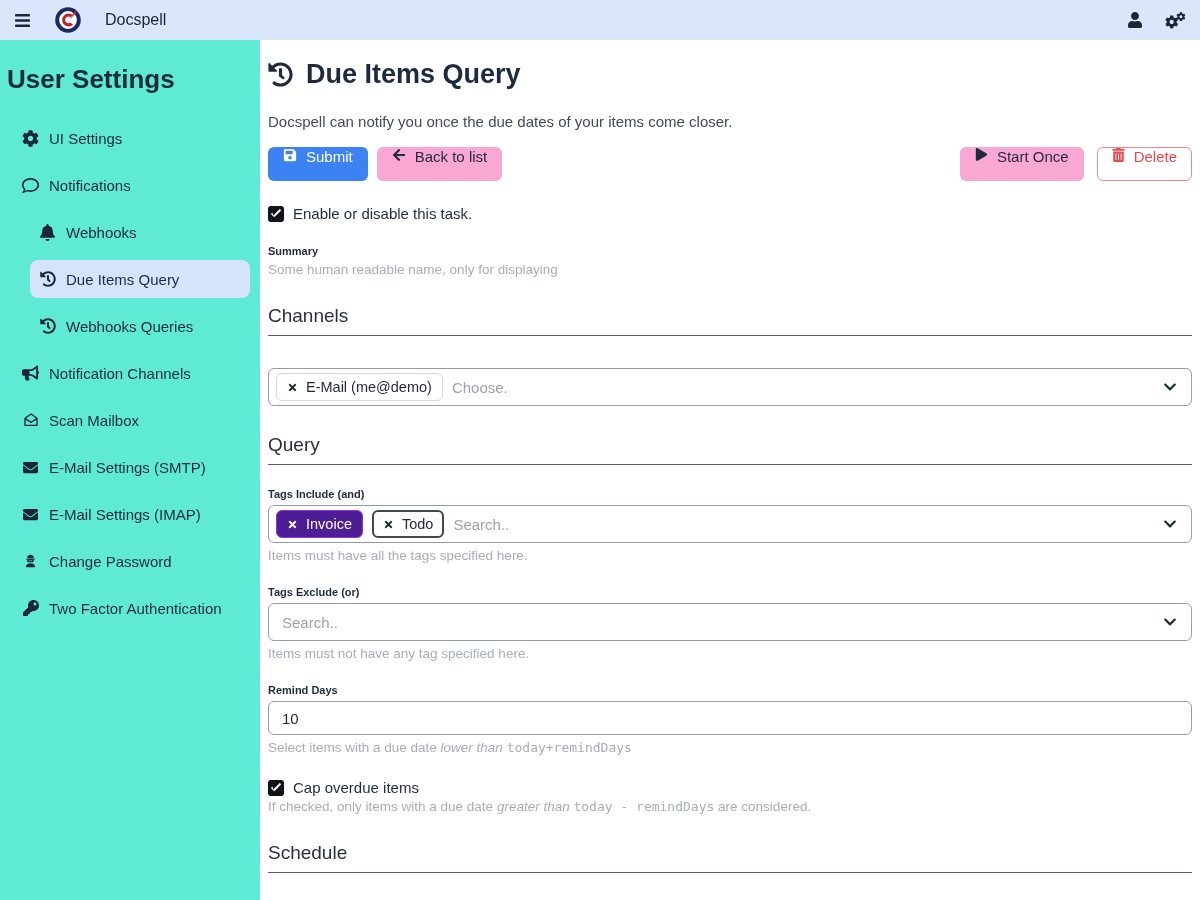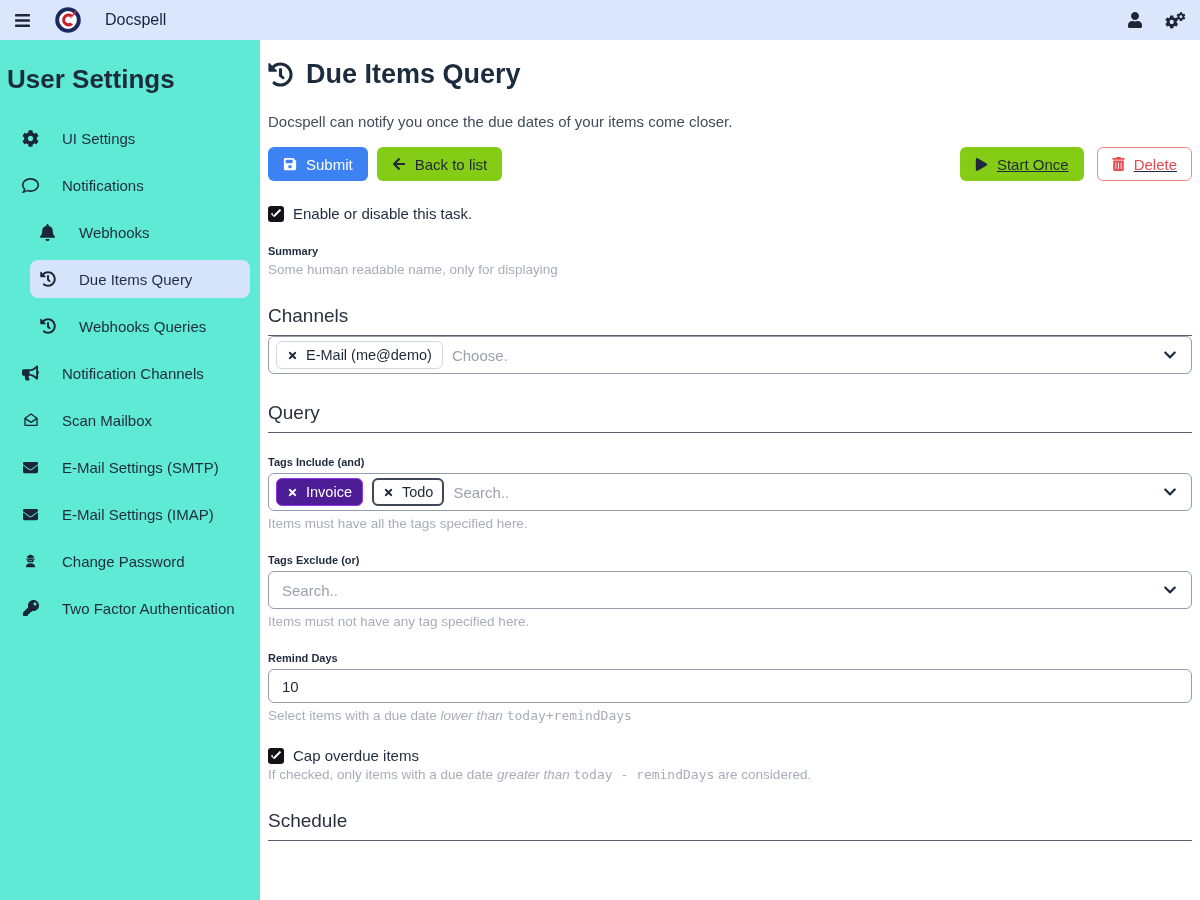--- a/index.html
+++ b/index.html
@@ -17,59 +17,59 @@
   .topbar .brand { font-weight:400; font-size:16px; color:#17233b; margin-left:24px; cursor:pointer; }
   .logo { margin-left:24px; cursor:pointer; }
   .topbar .spacer { flex:1; }
   .topbar .right-icons { display:flex; align-items:center; gap:22px; }
 
   
   .layout { display:flex; height:860px; }
   .sidebar { width:260px; flex-shrink:0; background:#5eead4; padding-top:22px; }
   .side-title { font-size:26px; font-weight:700; color:#1d2b3e; padding:2px 8px 0 7px; }
   .side-menu { margin-top:24px; }
-  .side-item { display:flex; align-items:center; gap:23px; height:38px; margin:9px 10px 9px 13px;
+  .side-item { display:flex; align-items:center; gap:10px; height:38px; margin:9px 10px 9px 13px;
                padding:0 9px; border-radius:8px; font-size:15px; color:#1e2b3e; cursor:pointer; white-space:nowrap; }
   .side-item.indent { margin-left:30px; }
   .side-item.active { background:#d6e4fb; }
   .side-ic { width:17px; height:17px; color:#1b2637; flex-shrink:0; display:flex; align-items:center; justify-content:center; }
 
   
   .main { flex:1; padding:14px 8px 0 8px; overflow:hidden; }
   .page-title { display:flex; align-items:center; gap:13px; font-size:27px; font-weight:700; color:#1d2b3e; margin-top:5px; }
   .intro { font-size:15px; color:#414c5b; margin-top:23px; }
 
   .action-row { display:flex; align-items:center; margin-top:17px; gap:9px; }
-  .right-group { margin-left:auto; display:flex; gap:13px;text-decoration:underline; }
-  .btn { display:inline-flex; align-items:center; gap:9px; height:34px; padding:0 14px;
+  .right-group { margin-left:auto; display:flex; gap:13px; }
+  .btn { display:inline-flex; gap:9px; height:34px; padding:0 14px;
          border-radius:6px; border:1px solid transparent; font-size:15px; cursor:pointer;
          font-family:inherit; }
   .btn-primary { background:#3d82f3; color:#fff; }
-  .btn-gray { background:#84cc16; color:#1f2937; }
+  .btn-gray { background:#f9a8d4; color:#1f2937; }
   .btn-danger { background:#fff; color:#e8494e; border:1px solid #f0888b; }
 
   .check-row { display:flex; align-items:center; gap:9px; margin-top:24px; font-size:15px; color:#1e2b3e; cursor:pointer; }
   .cb { width:16px; height:16px; border-radius:3px; background:#101418; display:flex;
         align-items:center; justify-content:center; flex-shrink:0; }
 
   .field-label { margin-top:23px; font-size:11px; font-weight:700; color:#1e2b3e; }
   .text-input { margin-top:5px; width:100%; height:34px; border:1px solid #949daa; border-radius:6px;
                 padding:0 13px; font-size:15px; color:#1f2937; background:#fff; font-family:inherit; }
   .help { margin-top:5px; font-size:13.5px; color:#a7aeb9; }
   .help em { font-style:italic; }
   .help .mono { font-family:"DejaVu Sans Mono","Liberation Mono",monospace; font-size:13px; }
 
   .section-h { margin-top:28px; font-size:19px; font-weight:400; color:#28313d;
                border-bottom:1px solid #56606d; padding-bottom:8px; }
 
   .selectbox { display:flex; align-items:center; gap:9px; min-height:38px; border:1px solid #949daa;
                border-radius:6px; padding:3px 14px 3px 7px; background:#fff; cursor:pointer; }
   .selectbox .ph { color:#9aa2ad; font-size:15px; flex:1; }
   .chev { width:14px; height:14px; color:#1e2b3e; flex-shrink:0; margin-left:auto; }
-  .mt16 { margin-top:0; }
+  .mt16 { margin-top:32px; }
   .mt5 { margin-top:5px; }
 
   .chip { display:inline-flex; align-items:center; gap:8px; border:1px solid #d3d7dd; background:#fff;
           border-radius:6px; padding:5px 10px; font-size:14.5px; color:#1f2937; cursor:pointer; }
   .chip-purple { background:#4c1d95; border-color:#9333ea; color:#fff; }
   .chip-outline { border:2px solid #3d4755; padding:4px 9px; }
   .chip svg { width:11px; height:11px; }
 </style>
 </head>
 <body>

